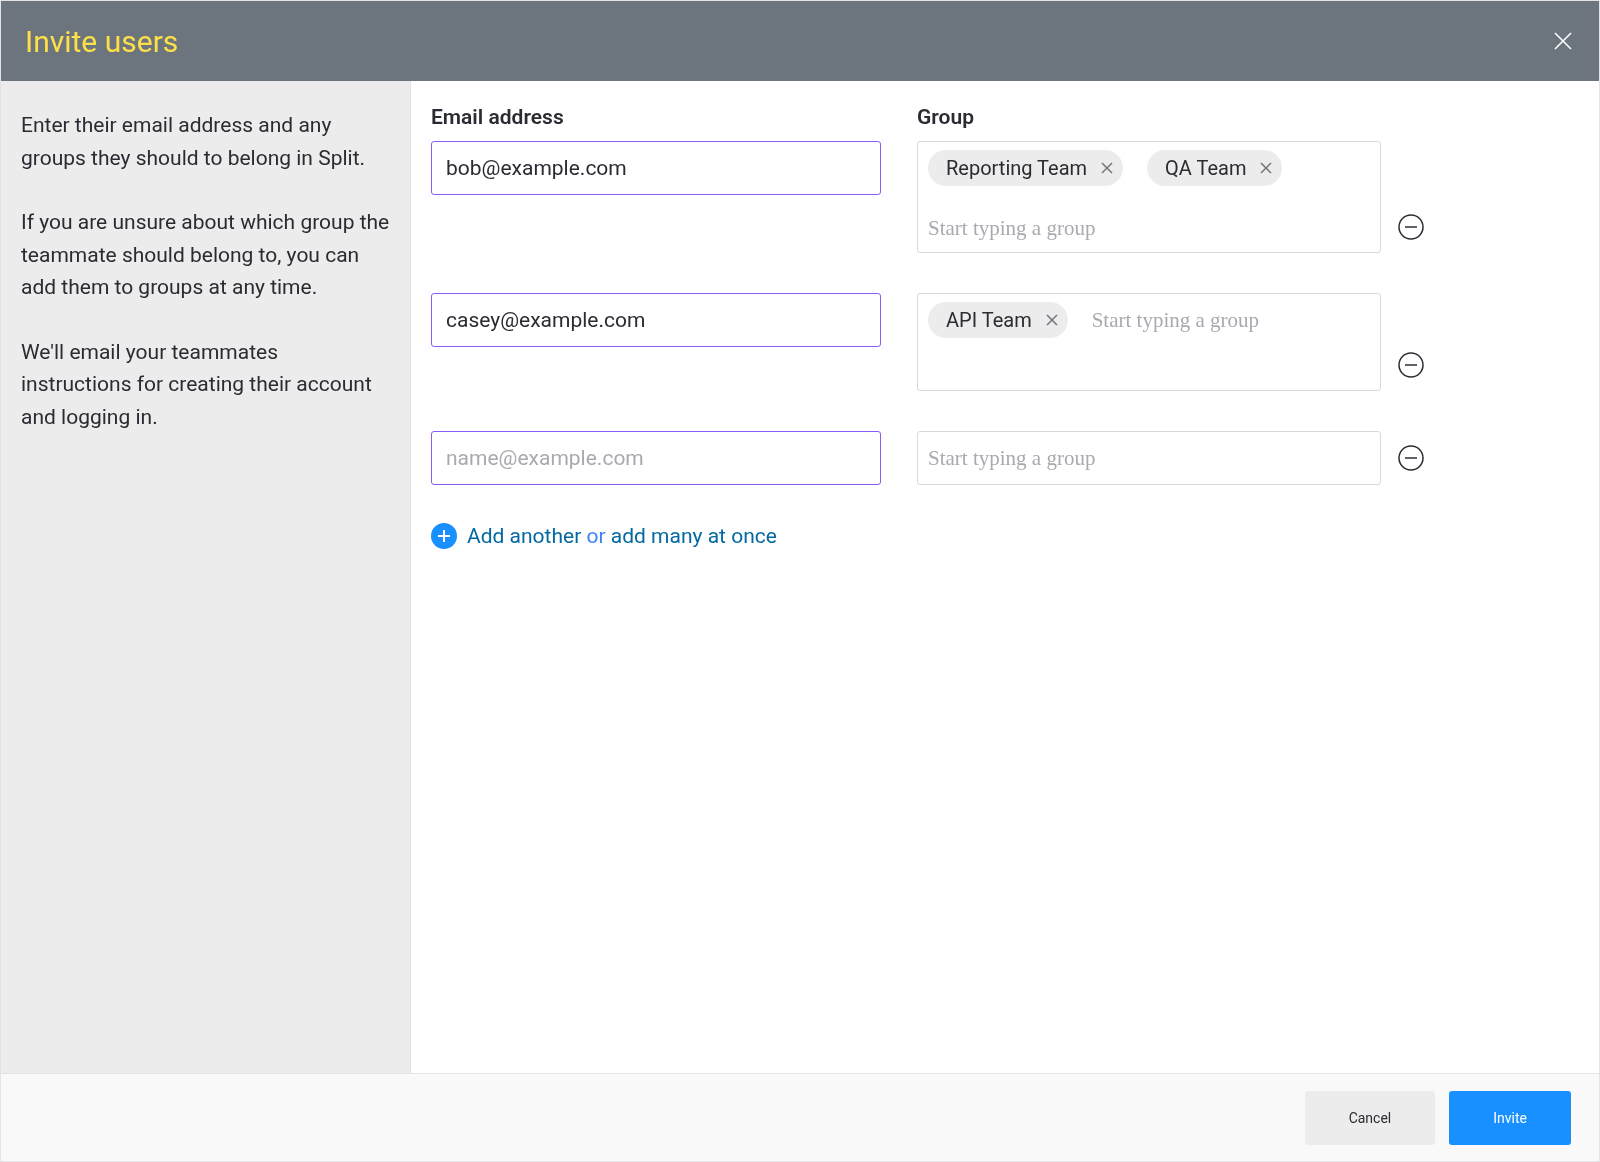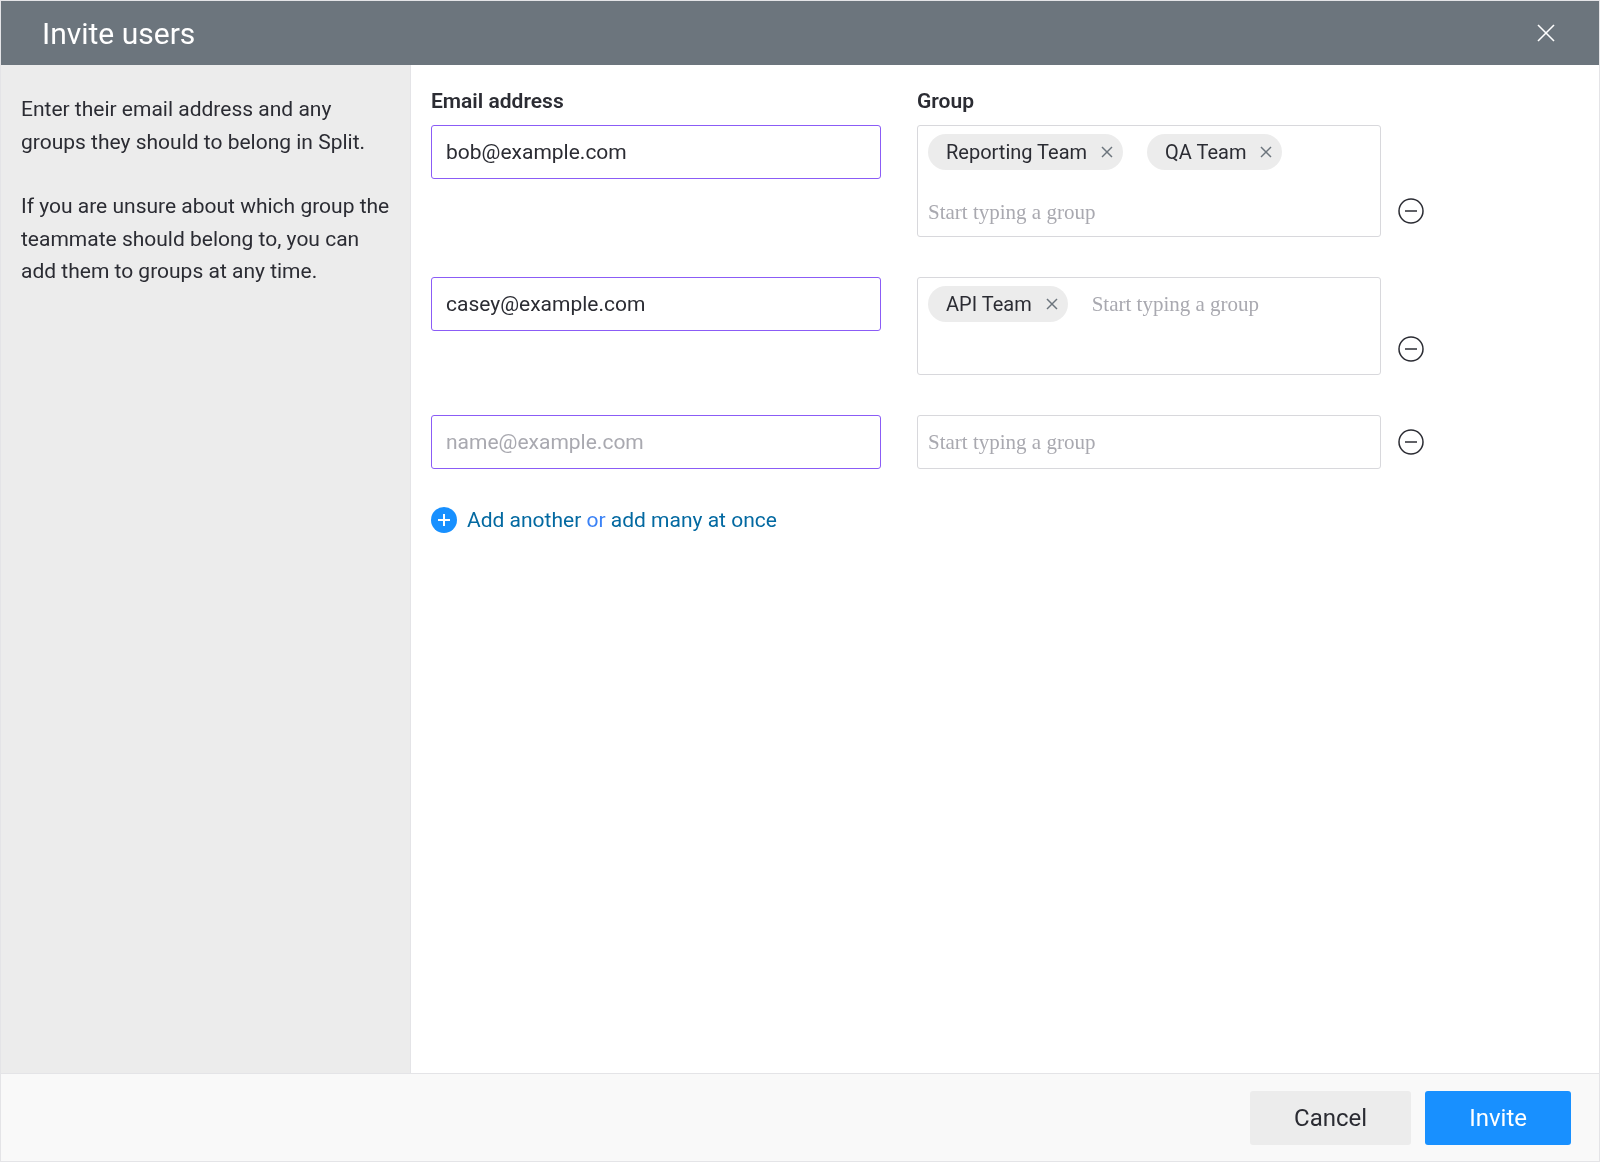--- a/index.html
+++ b/index.html
@@ -13,26 +13,26 @@
     }
     .modal {
       width: 100%;
       height: 100%;
       display: flex;
       flex-direction: column;
       border: 1px solid #e4e4e7;
     }
     .header {
       background: #6c757d;
-      color: #ffffff;
-      height: 64px;
+      color: #fde047;
+      height: 80px;
       display: flex;
       align-items: center;
       justify-content: space-between;
-      padding: 0 41px;
+      padding: 0 24px;
     }
     .header-title {
       font-size: 30px;
       font-weight: 400;
     }
     .close-icon {
       cursor: pointer;
       color: #fff;
       display: flex;
       align-items: center;
@@ -201,21 +201,21 @@
       border-top: 1px solid #e4e4e7;
       display: flex;
       align-items: center;
       justify-content: flex-end;
       padding: 0 28px;
       gap: 14px;
     }
     .btn {
       height: 54px;
       padding: 0 44px;
-      font-size: 24px;
+      font-size: 14px;
       border: none;
       border-radius: 3px;
       cursor: pointer;
       font-family: inherit;
     }
     .btn-secondary {
       background: #ececec;
       color: #2b2c33;
     }
     .btn-primary {
@@ -236,20 +236,21 @@
         <line x1="20" y1="4" x2="4" y2="20"></line>
       </svg>
     </div>
   </div>
 
   <div class="body">
 
     <div class="sidebar">
       <p>Enter their email address and any groups they should to belong in Split.</p>
       <p>If you are unsure about which group the teammate should belong to, you can add them to groups at any time.</p>
+      <p>We'll email your teammates instructions for creating their account and logging in.</p>
     </div>
 
     <div class="main">
 
       <div class="columns-header">
         <div class="col-email-header">Email address</div>
         <div class="col-group-header">Group</div>
       </div>
 
       <div class="rows">

